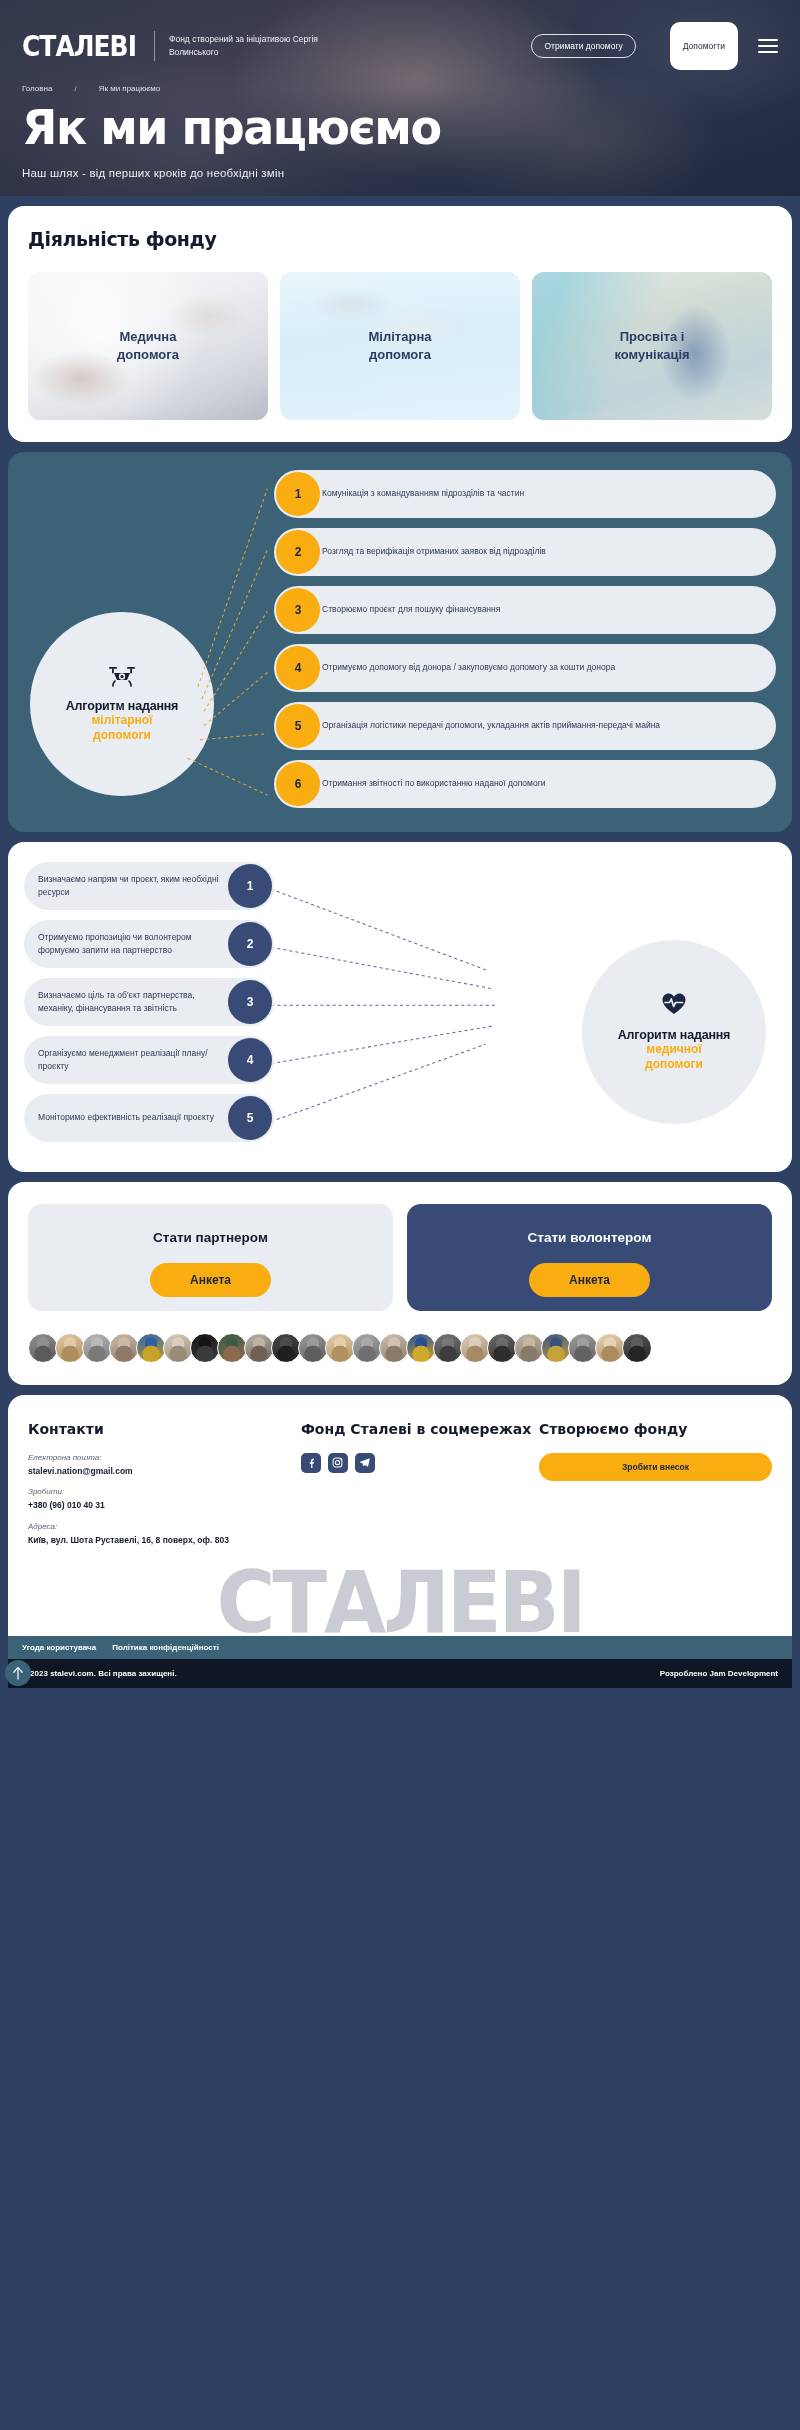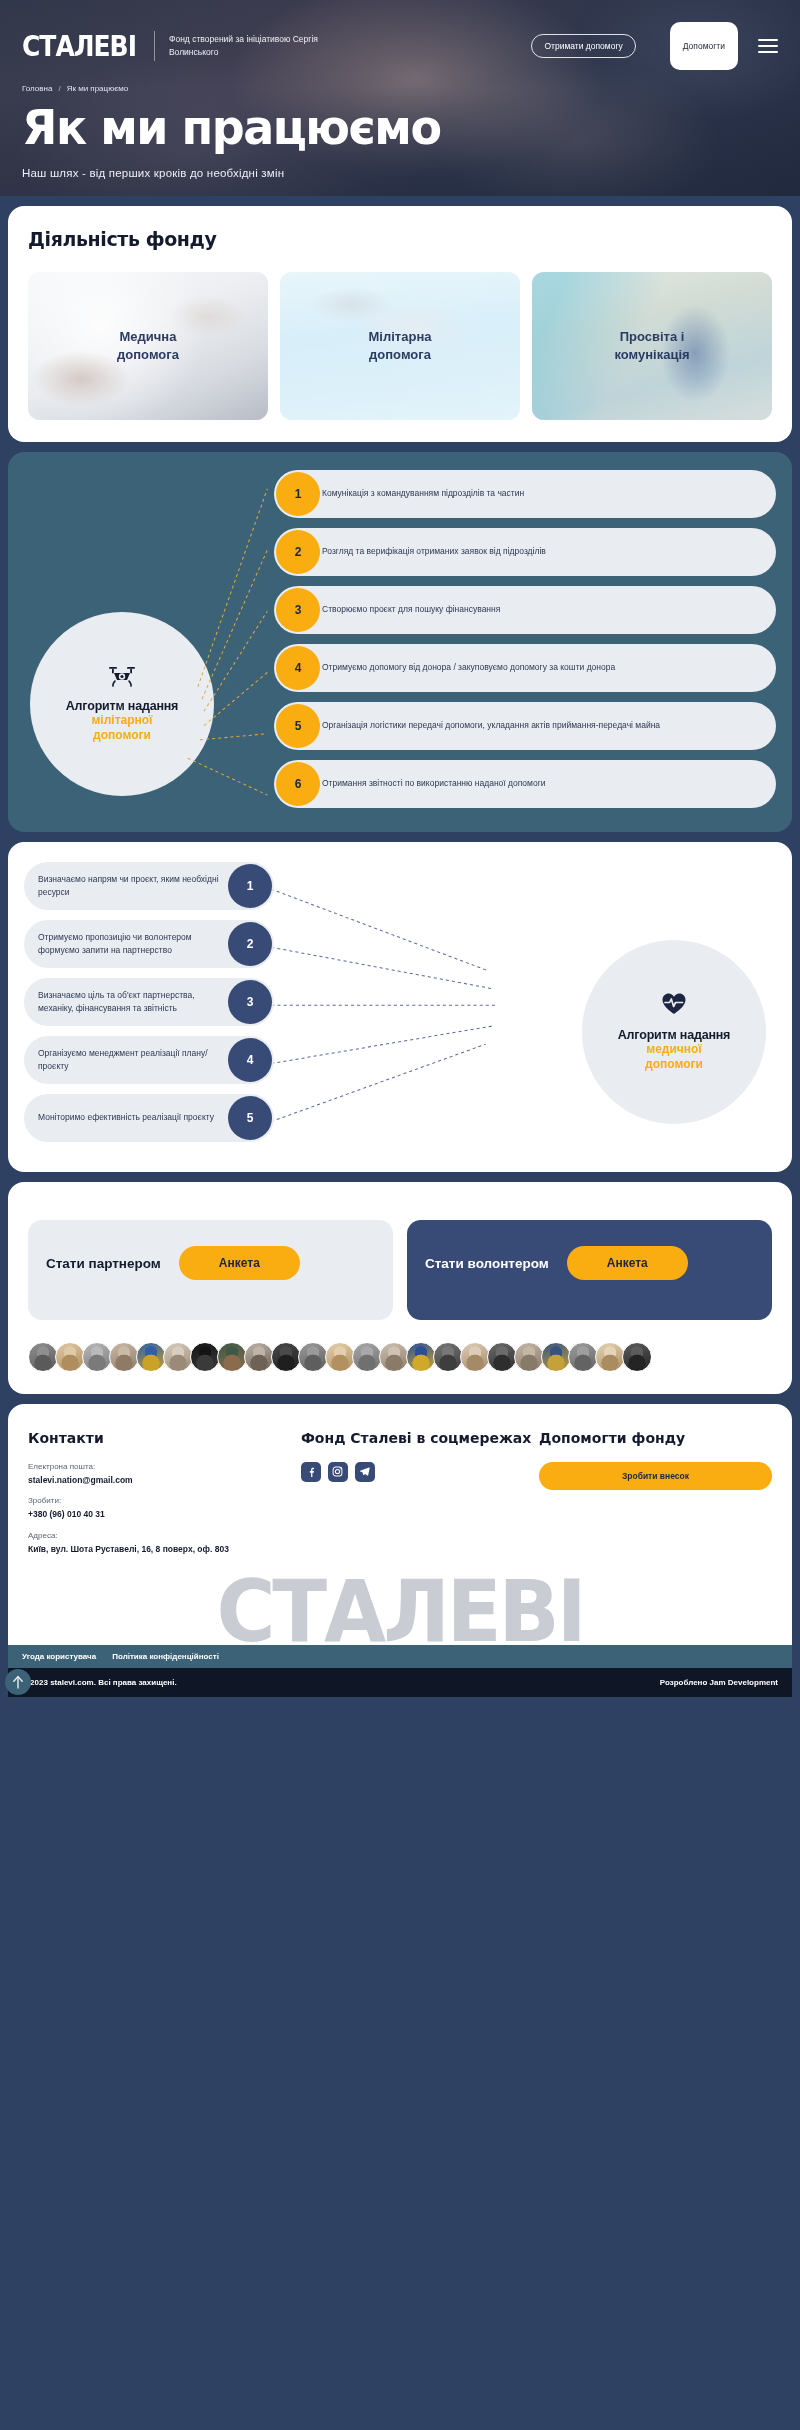--- a/index.html
+++ b/index.html
@@ -65,21 +65,21 @@
     font-size: 8.5px; white-space: nowrap; cursor: pointer;
   }
   .btn-white {
     background: #fff; color: #1b2436; border: none;
     border-radius: 10px; padding: 19px 13px;
     font-size: 8.5px; font-weight: 400; white-space: nowrap; cursor: pointer; margin-left: 24px;
   }
   .burger { display: flex; flex-direction: column; gap: 4px; margin-left: 10px; cursor: pointer; }
   .burger span { display: block; width: 20px; height: 2px; background: #fff; border-radius: 2px; }
 
-  .crumbs { margin-top: 14px; font-size: 8px; color: #dfe4ec; display: flex; gap: 6px; align-items: center; }
+  .crumbs { margin-top: 14px; font-size: 8px; color: #dfe4ec; display: flex; gap: 22px; align-items: center; }
   .crumbs a { color: #dfe4ec; text-decoration: none; }
   .crumbs .sep { opacity: 0.7; }
 
   .hero-title {
     font-family: "DejaVu Sans", sans-serif;
     font-weight: 700;
     font-size: 46px;
     line-height: 1.0;
     letter-spacing: -1.5px;
     color: #ffffff;
@@ -211,22 +211,22 @@
   .algo-med-right { flex: 1; position: relative; }
   .hub-med {
     position: absolute; top: 78px; right: 10px;
     width: 184px; height: 184px;
   }
   .med-lines { position: absolute; inset: 0; z-index: 1; pointer-events: none; }
 
   
   .cta-wrap { display: flex; gap: 14px; }
   .cta {
-    flex: 1; border-radius: 14px; padding: 26px 18px 40px;
-    display: flex; flex-direction: row; align-items: center; gap: 18px; margin-top: 16px;
+    flex: 1; border-radius: 14px; padding: 26px 18px 14px;
+    display: flex; flex-direction: column; align-items: center; gap: 18px;
   }
   .cta-partner { background: #e9edf2; }
   .cta-volunteer { background: #384b77; }
   .cta-title { font-weight: 700; font-size: 13.5px; color: #141b2d; }
   .cta-volunteer .cta-title { color: #ffffff; }
   .cta-btn {
     background: #f9ad10; color: #1d2640; border: none;
     border-radius: 24px; padding: 10px 40px;
     font-size: 12px; font-weight: 700; cursor: pointer;
   }
@@ -246,21 +246,21 @@
     position: relative; overflow: hidden;
   }
   .f-cols { display: flex; gap: 5px; }
   .f-col { flex: 1; }
   .f-col.contacts { flex: 1.15; }
   .f-h {
     font-family: "DejaVu Sans", sans-serif;
     font-weight: 700; font-size: 14px; color: #141b2d; margin-bottom: 14px;
     line-height: 1.25;
   }
-  .f-lbl { font-size: 8px; color: #5a6374; margin-top: 10px; }
+  .f-lbl { font-size: 8px; color: #5a6374; margin-top: 10px; font-style: italic; }
   .f-val { font-size: 8.5px; color: #141b2d; font-weight: 700; margin-top: 3px; line-height: 1.5; }
   .socials { display: flex; gap: 7px; }
   .soc {
     width: 20px; height: 20px; border-radius: 5px; background: #384b77;
     display: flex; align-items: center; justify-content: center; cursor: pointer;
   }
   .donate-btn {
     background: #f9ad10; color: #1d2640; border: none;
     border-radius: 22px; padding: 9px 20px; font-size: 8.5px; font-weight: 700;
     width: 100%; cursor: pointer;
@@ -525,21 +525,21 @@
           </a>
           <a class="soc" href="#">
             <svg width="11" height="11" viewBox="0 0 12 12" fill="#fff">
                 <path d="M10.8 1.6 1.3 5.3c-.5.2-.5.55.02.7l2.4.75.92 2.8c.11.3.2.42.41.42.16 0 .23-.07.32-.16l1.22-1.19 2.5 1.85c.46.25.79.12.9-.43l1.63-7.7c.16-.67-.26-.97-.8-.74z"></path>
               </svg>
           </a>
         </div>
       </div>
 
       <div class="f-col">
-        <div class="f-h">Допомогти фонду</div>
+        <div class="f-h">Створюємо фонду</div>
         <button class="donate-btn">Зробити внесок</button>
       </div>
     </div>
 
     <div class="bigmark">СТАЛЕВІ</div>
   </footer>
 
   <div class="legal">
     <a href="#">Угода користувача</a>
     <a href="#">Політика конфіденційності</a>

